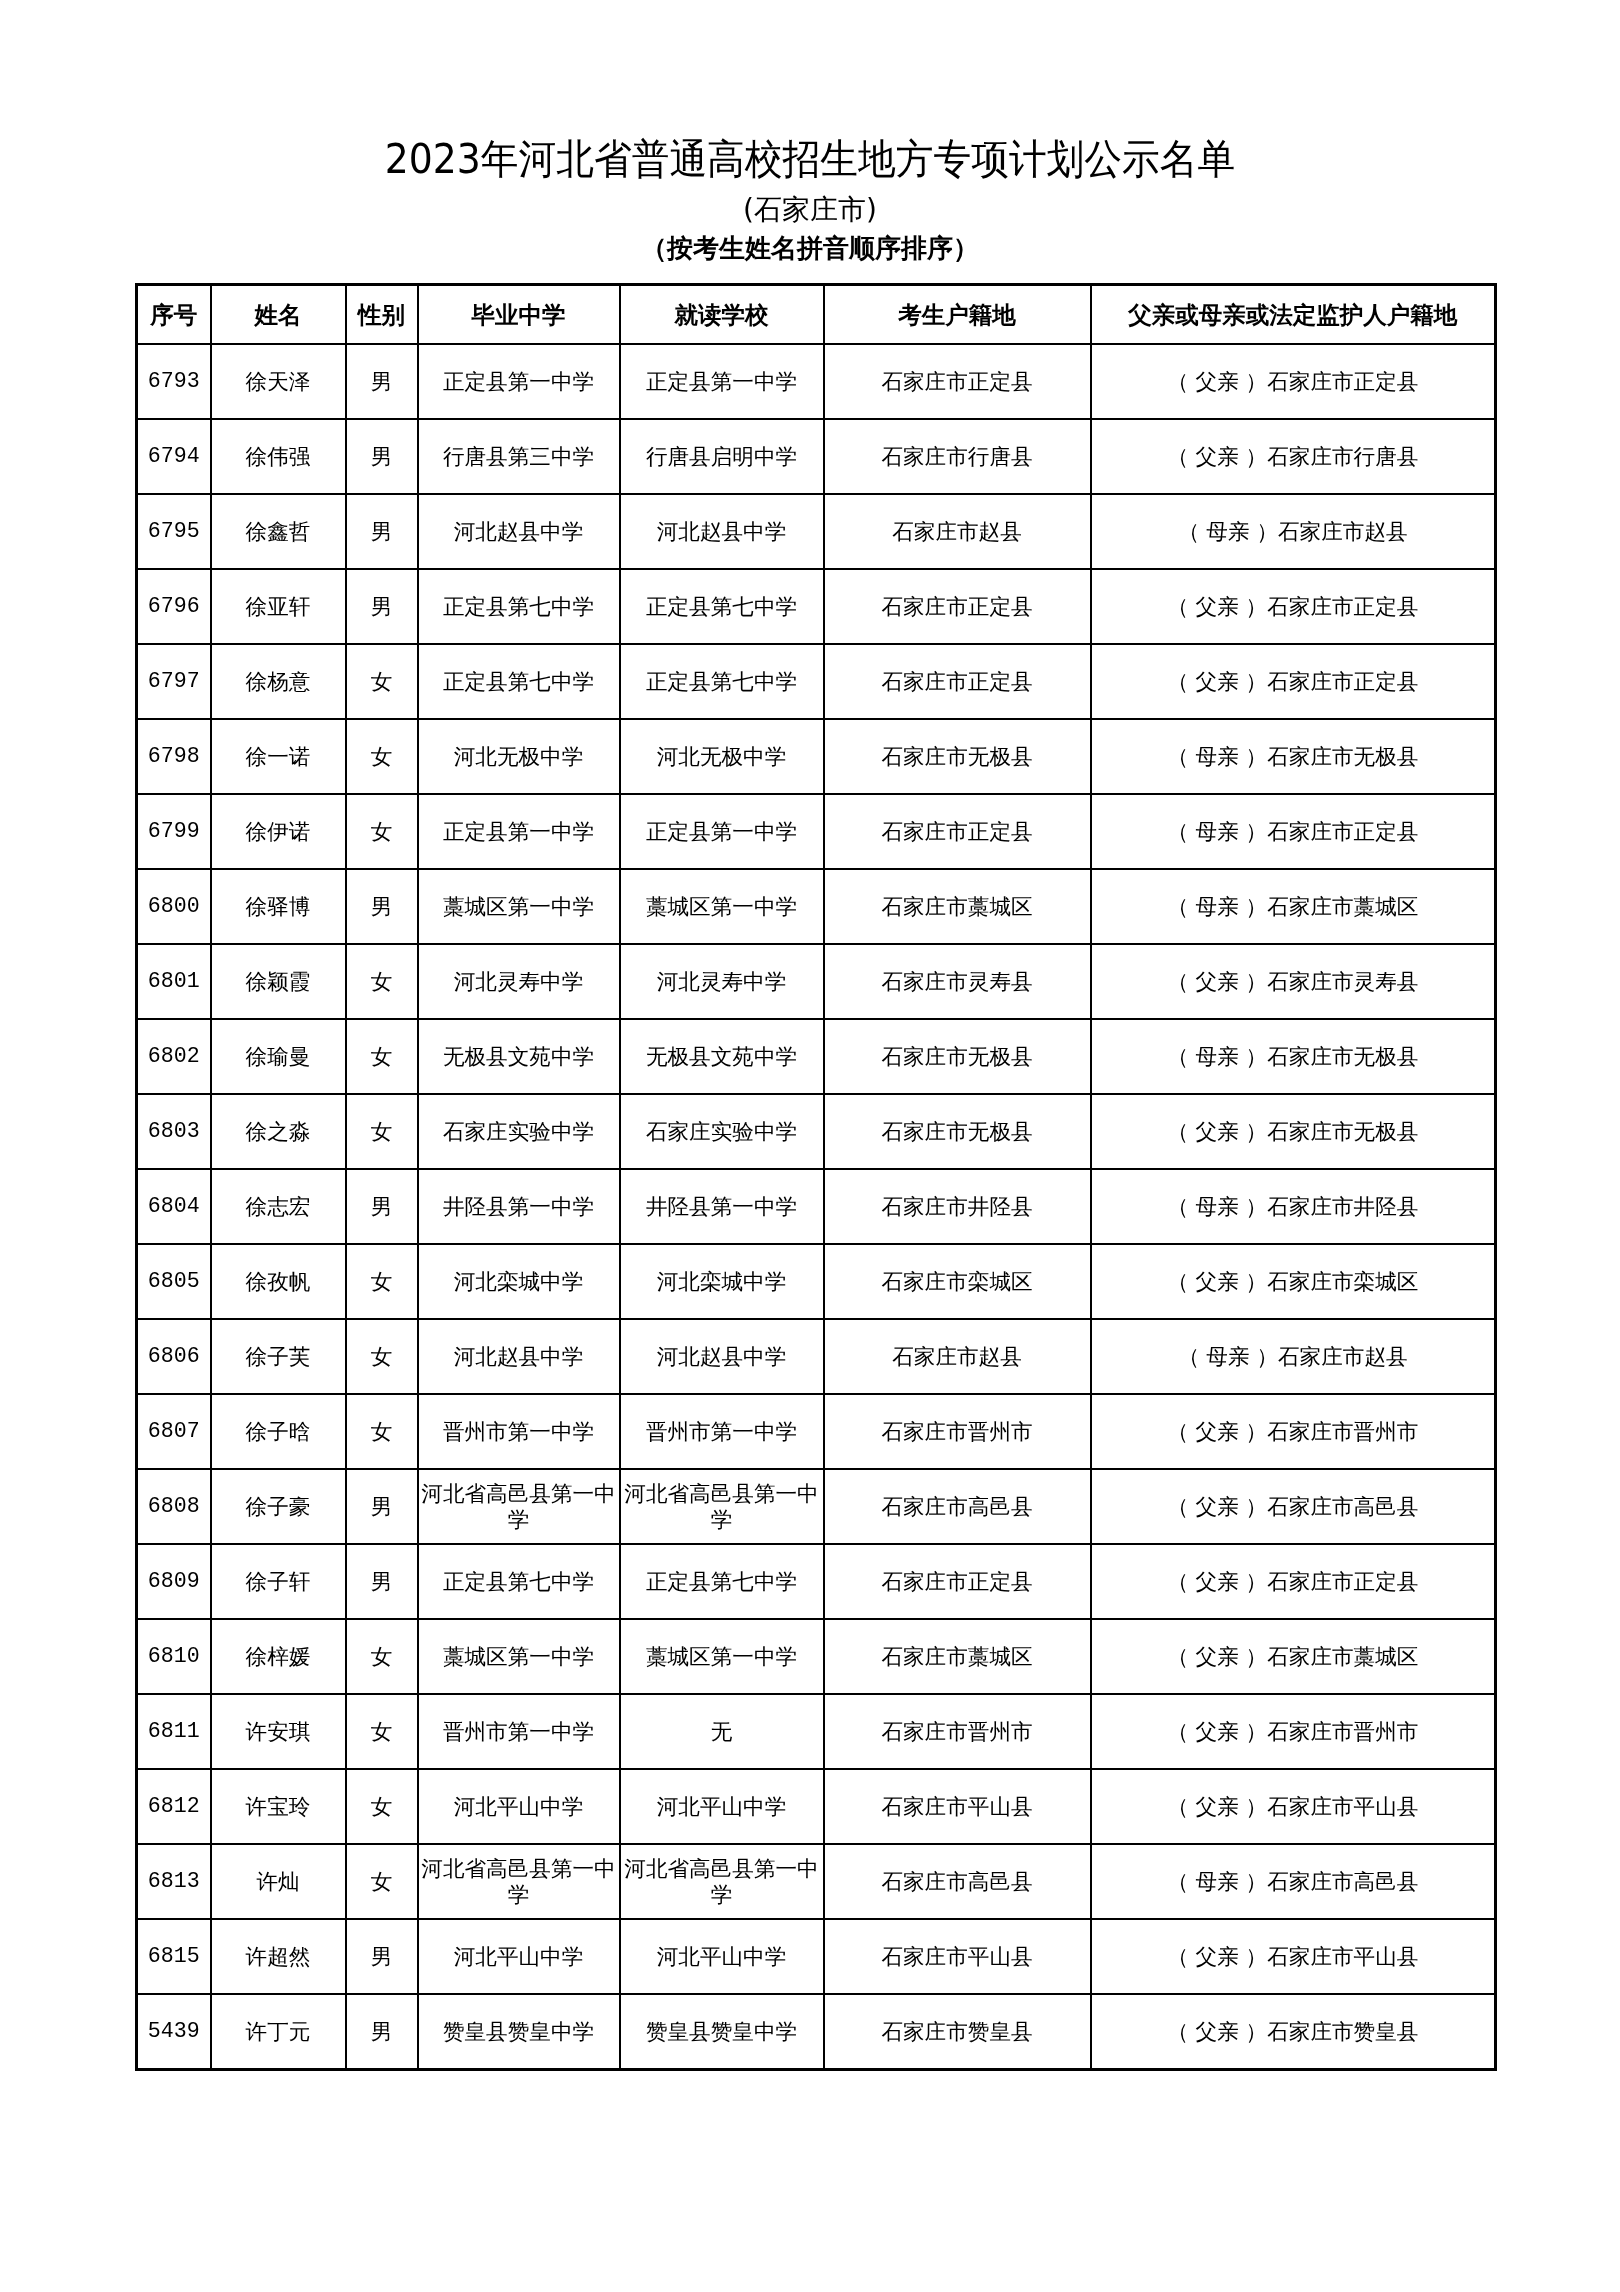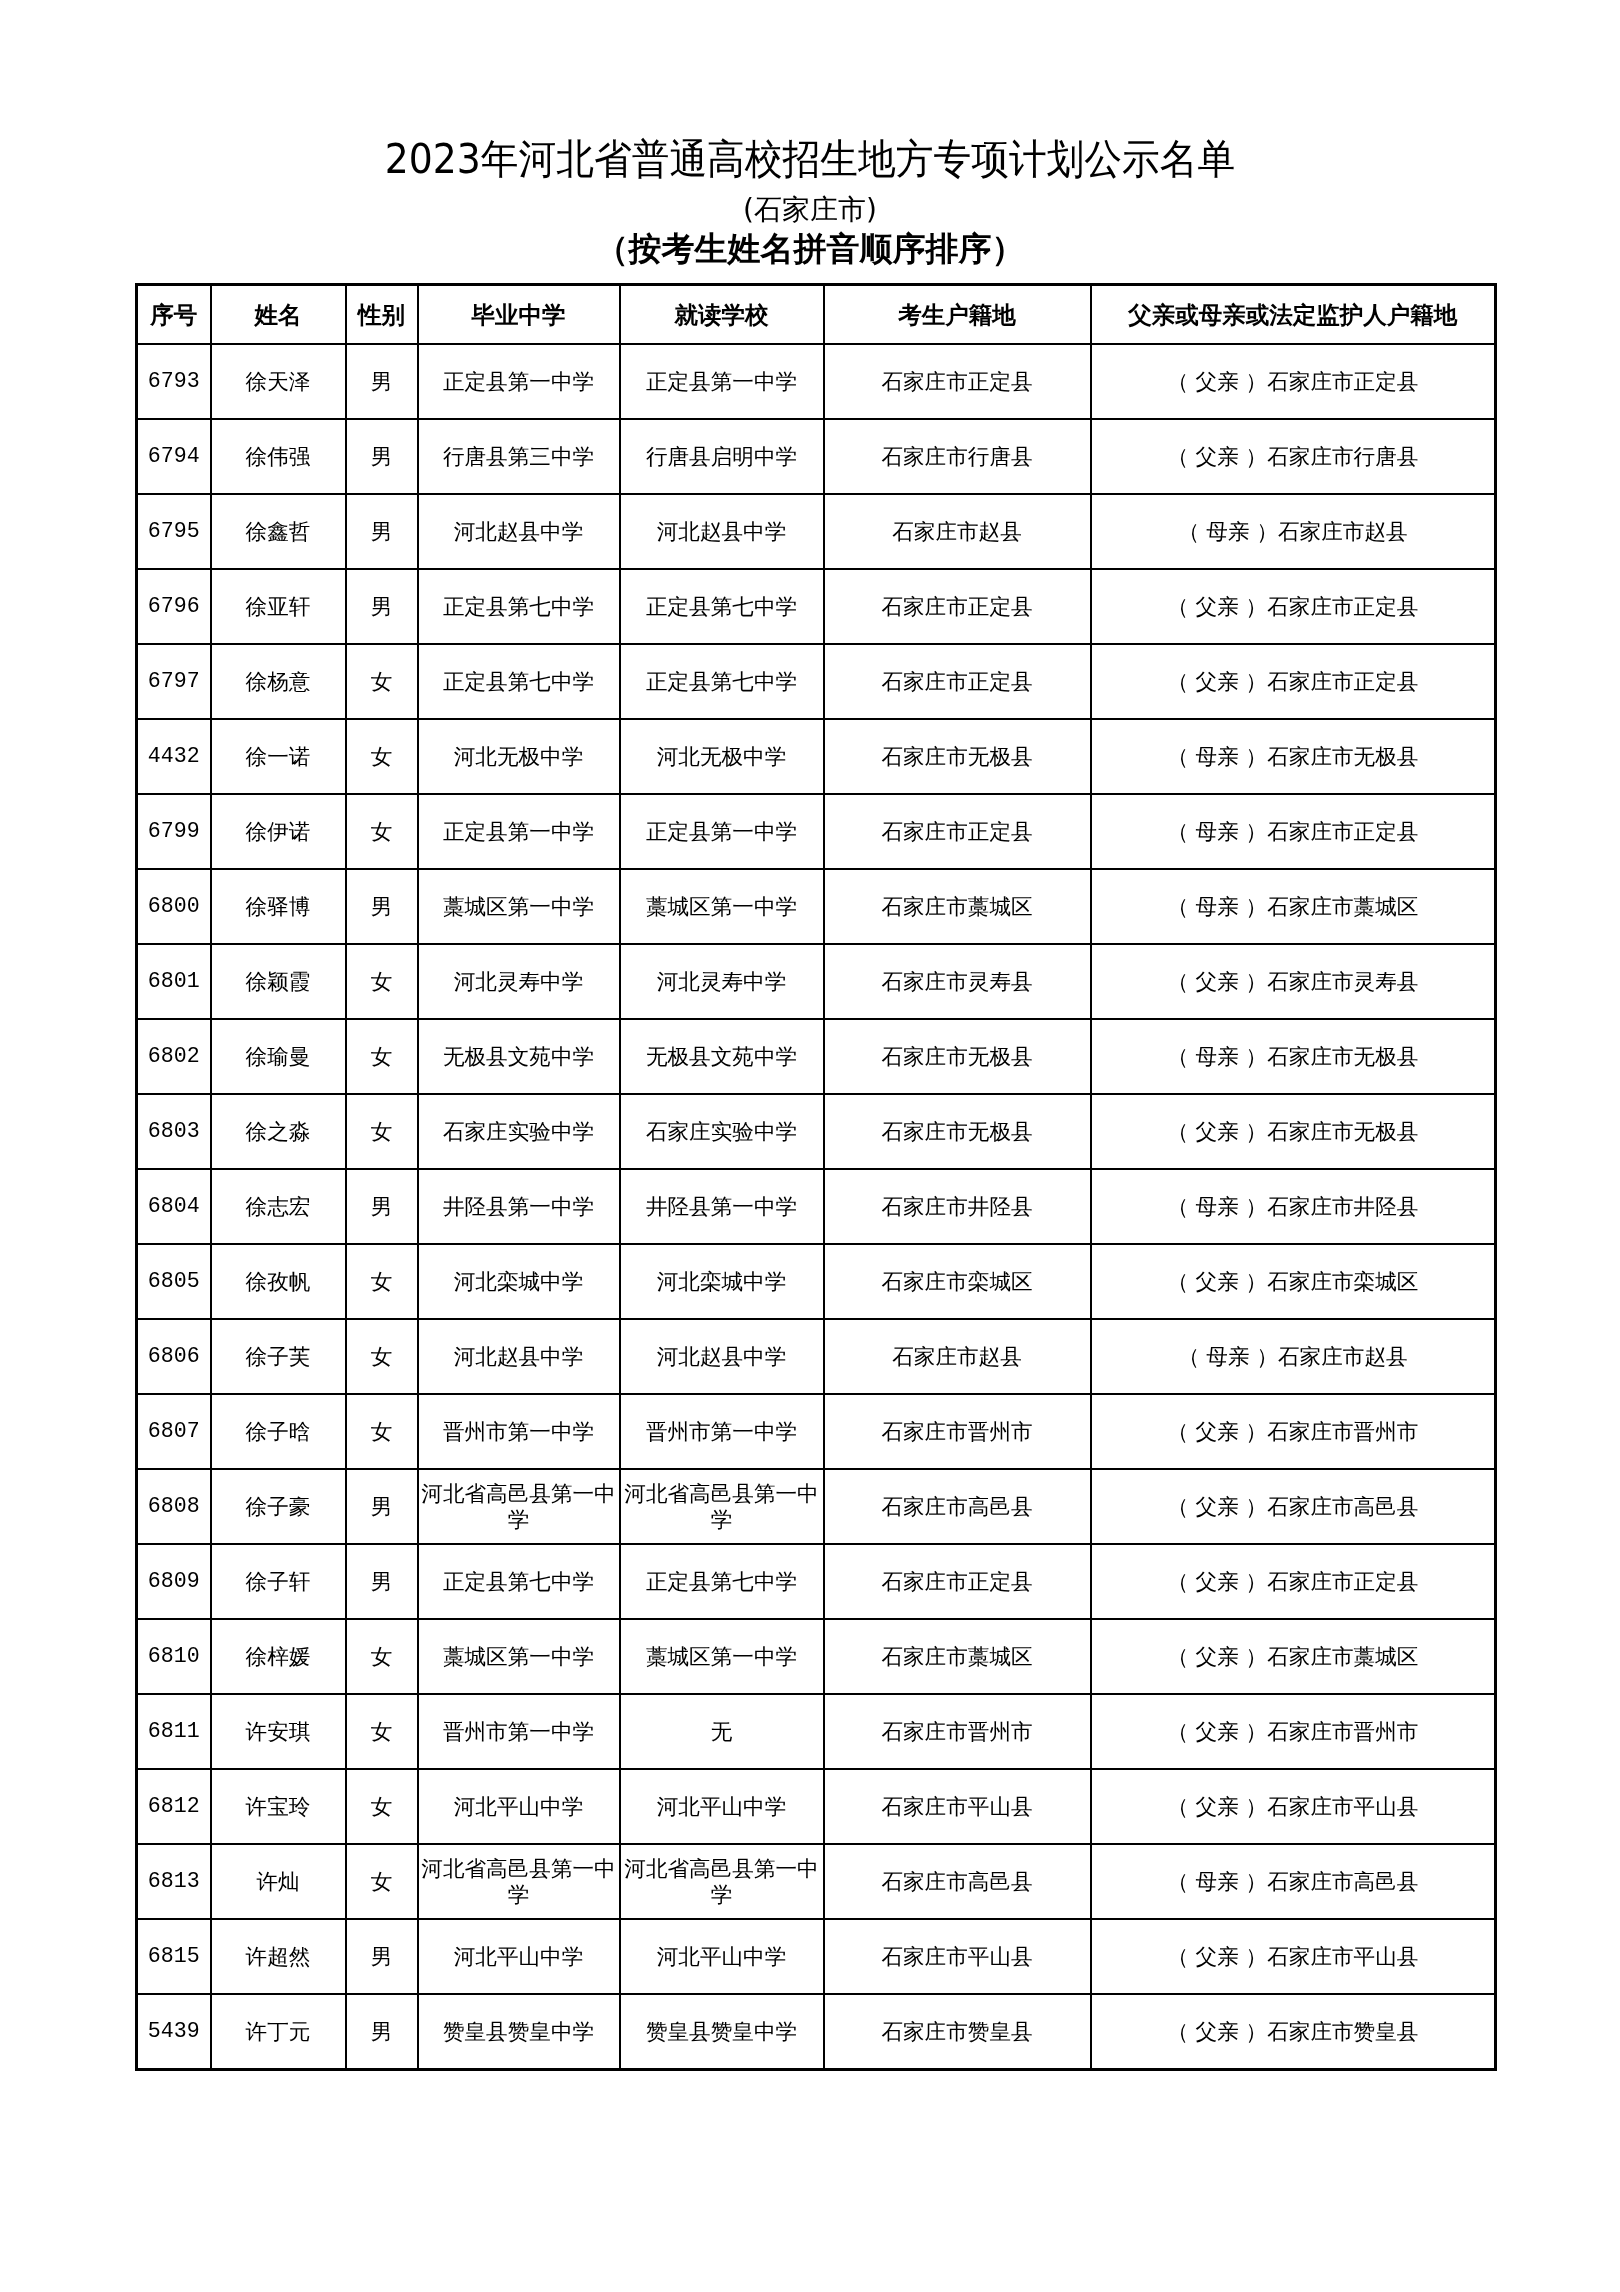--- a/index.html
+++ b/index.html
@@ -7,21 +7,21 @@
     width: 1620px; height: 2293px; position: relative; overflow: hidden;
     font-family: "DejaVu Serif", "Liberation Serif", serif; color: #000;
   }
   .title {
     position: absolute; left: 0; width: 1620px; text-align: center;
     font-family: "DejaVu Sans", "Liberation Sans", sans-serif;
     font-weight: normal; letter-spacing: 0;
   }
   .t1 { top: 135px; font-size: 41px; line-height: 49px; transform: scaleX(0.92); }
   .t2 { top: 186px; font-size: 28px; line-height: 47px; }
-  .t3 { top: 233px; font-size: 33px; line-height: 31px; font-weight: bold; }
+  .t3 { top: 233px; font-size: 26px; line-height: 31px; font-weight: bold; }
 
   table.roster {
     position: absolute; left: 135px; top: 283px;
     width: 1358px; border-collapse: collapse; table-layout: fixed;
     border: 3.9px solid #000;
   }
   table.roster th, table.roster td {
     border: 2.9px solid #000; text-align: center; vertical-align: middle;
     padding: 0; overflow: hidden;
   }
@@ -106,21 +106,21 @@
       <tr>
         <td class="num">6797</td>
         <td>徐杨意</td>
         <td>女</td>
         <td class="school">正定县第七中学</td>
         <td class="school">正定县第七中学</td>
         <td>石家庄市正定县</td>
         <td class="parent">（ 父亲 ）石家庄市正定县</td>
       </tr>
       <tr>
-        <td class="num">4432</td>
+        <td class="num">6798</td>
         <td>徐一诺</td>
         <td>女</td>
         <td class="school">河北无极中学</td>
         <td class="school">河北无极中学</td>
         <td>石家庄市无极县</td>
         <td class="parent">（ 母亲 ）石家庄市无极县</td>
       </tr>
       <tr>
         <td class="num">6799</td>
         <td>徐伊诺</td>

